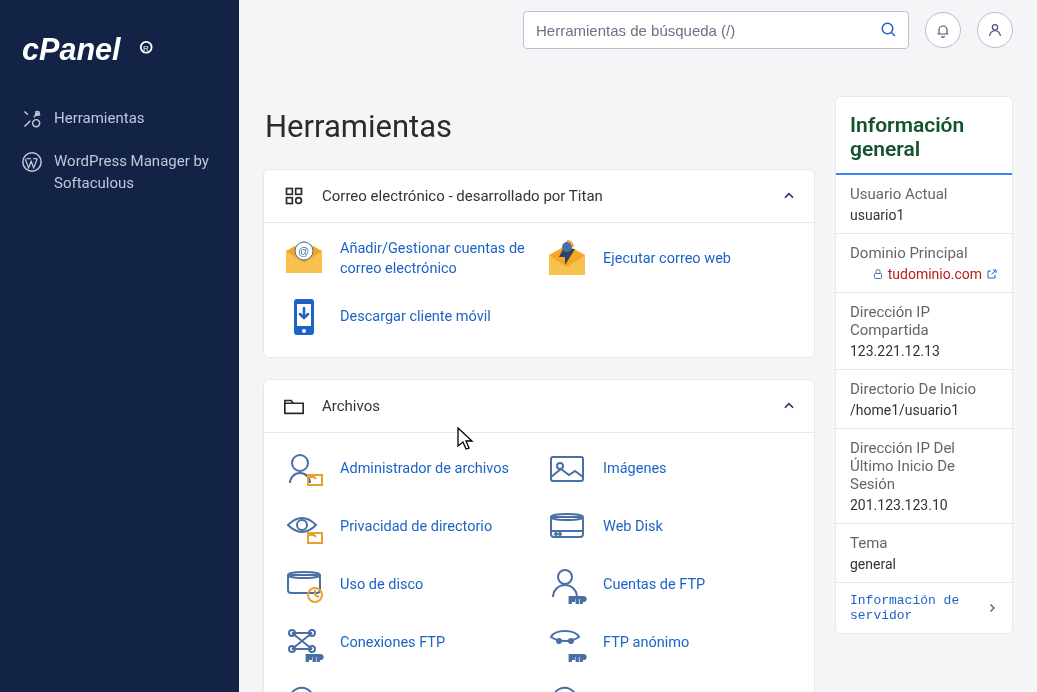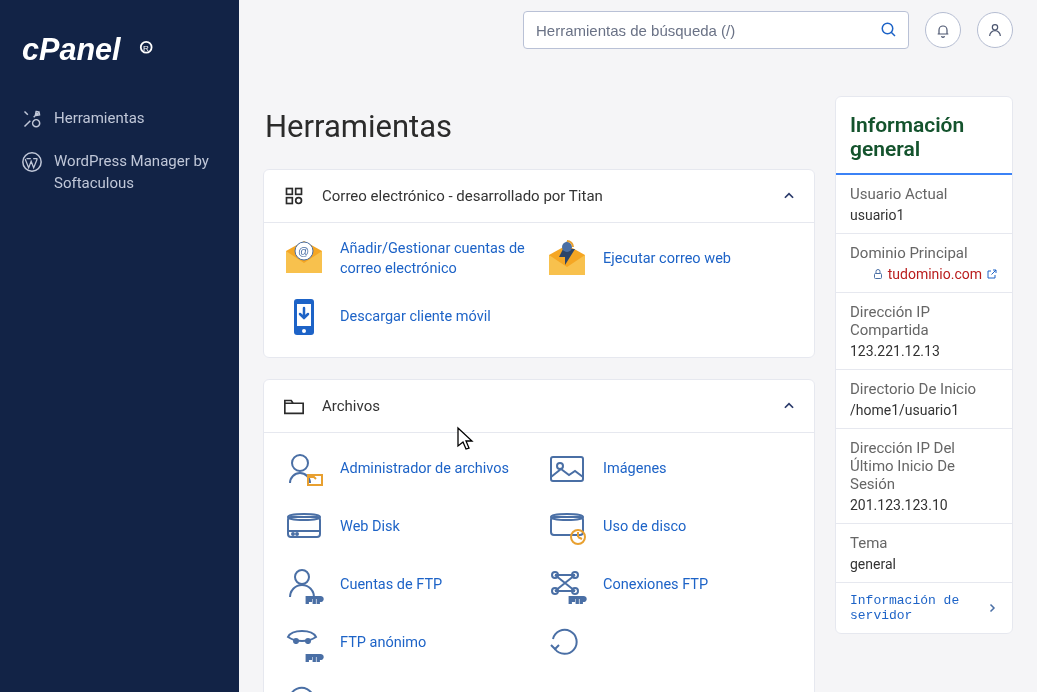--- a/index.html
+++ b/index.html
@@ -189,20 +189,31 @@
                     <rect x="6" y="8" width="32" height="24" rx="2"></rect>
                     <circle cx="15" cy="17" r="3"></circle>
                     <path d="M6 28 l10 -8 l8 6 l6 -4 l8 6"></path>
                   </svg>
               </span>
               <span class="tool-label">Imágenes</span>
             </div>
             <div class="tool-item">
               <span class="tool-icon">
                 <svg width="44" height="40" viewBox="0 0 44 40" fill="none" stroke="#4a6fa5" stroke-width="2">
+                    <path d="M6 18 q14 -14 28 0 q-14 14 -28 0 z"></path>
+                    <circle cx="20" cy="18" r="5"></circle>
+                    <rect x="26" y="26" width="14" height="10" stroke="#e8a030" fill="none"></rect>
+                    <path d="M26 28 h6 l2 2" stroke="#e8a030"></path>
+                  </svg>
+              </span>
+              <span class="tool-label">Privacidad de directorio</span>
+            </div>
+            <div class="tool-item">
+              <span class="tool-icon">
+                <svg width="44" height="40" viewBox="0 0 44 40" fill="none" stroke="#4a6fa5" stroke-width="2">
                     <rect x="6" y="10" width="32" height="20" rx="3"></rect>
                     <ellipse cx="22" cy="10" rx="16" ry="3"></ellipse>
                     <line x1="6" y1="24" x2="38" y2="24"></line>
                     <circle cx="11" cy="27" r="1" fill="#4a6fa5"></circle>
                     <circle cx="15" cy="27" r="1" fill="#4a6fa5"></circle>
                   </svg>
               </span>
               <span class="tool-label">Web Disk</span>
             </div>
             <div class="tool-item">

